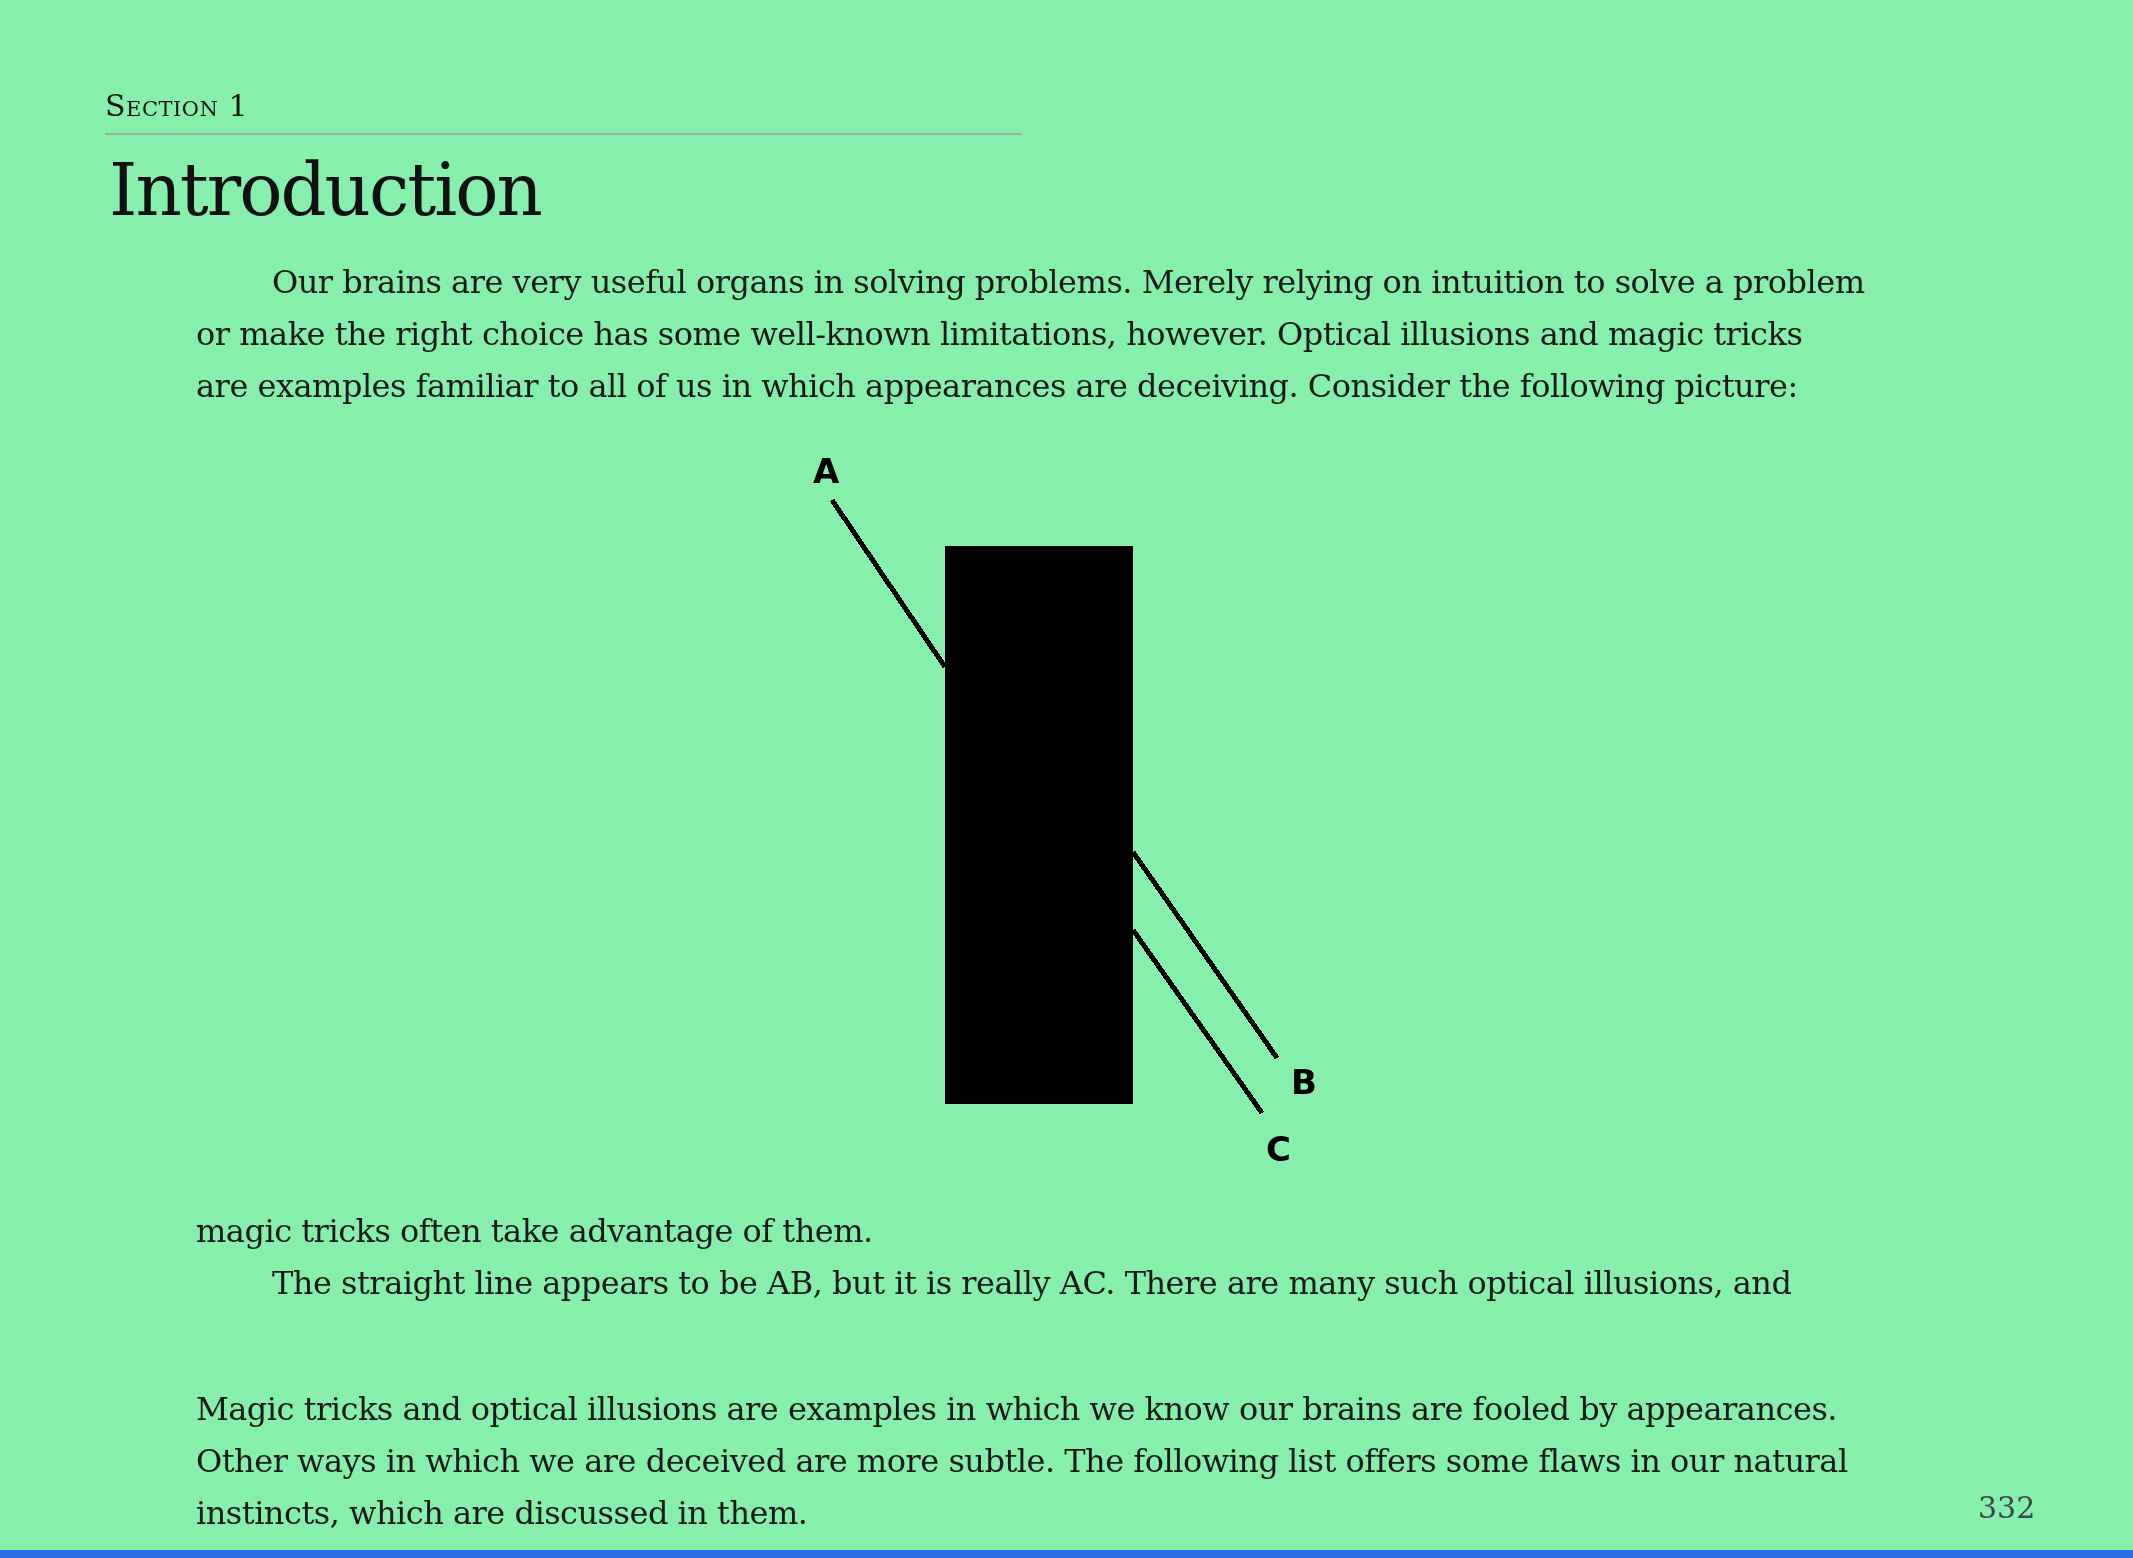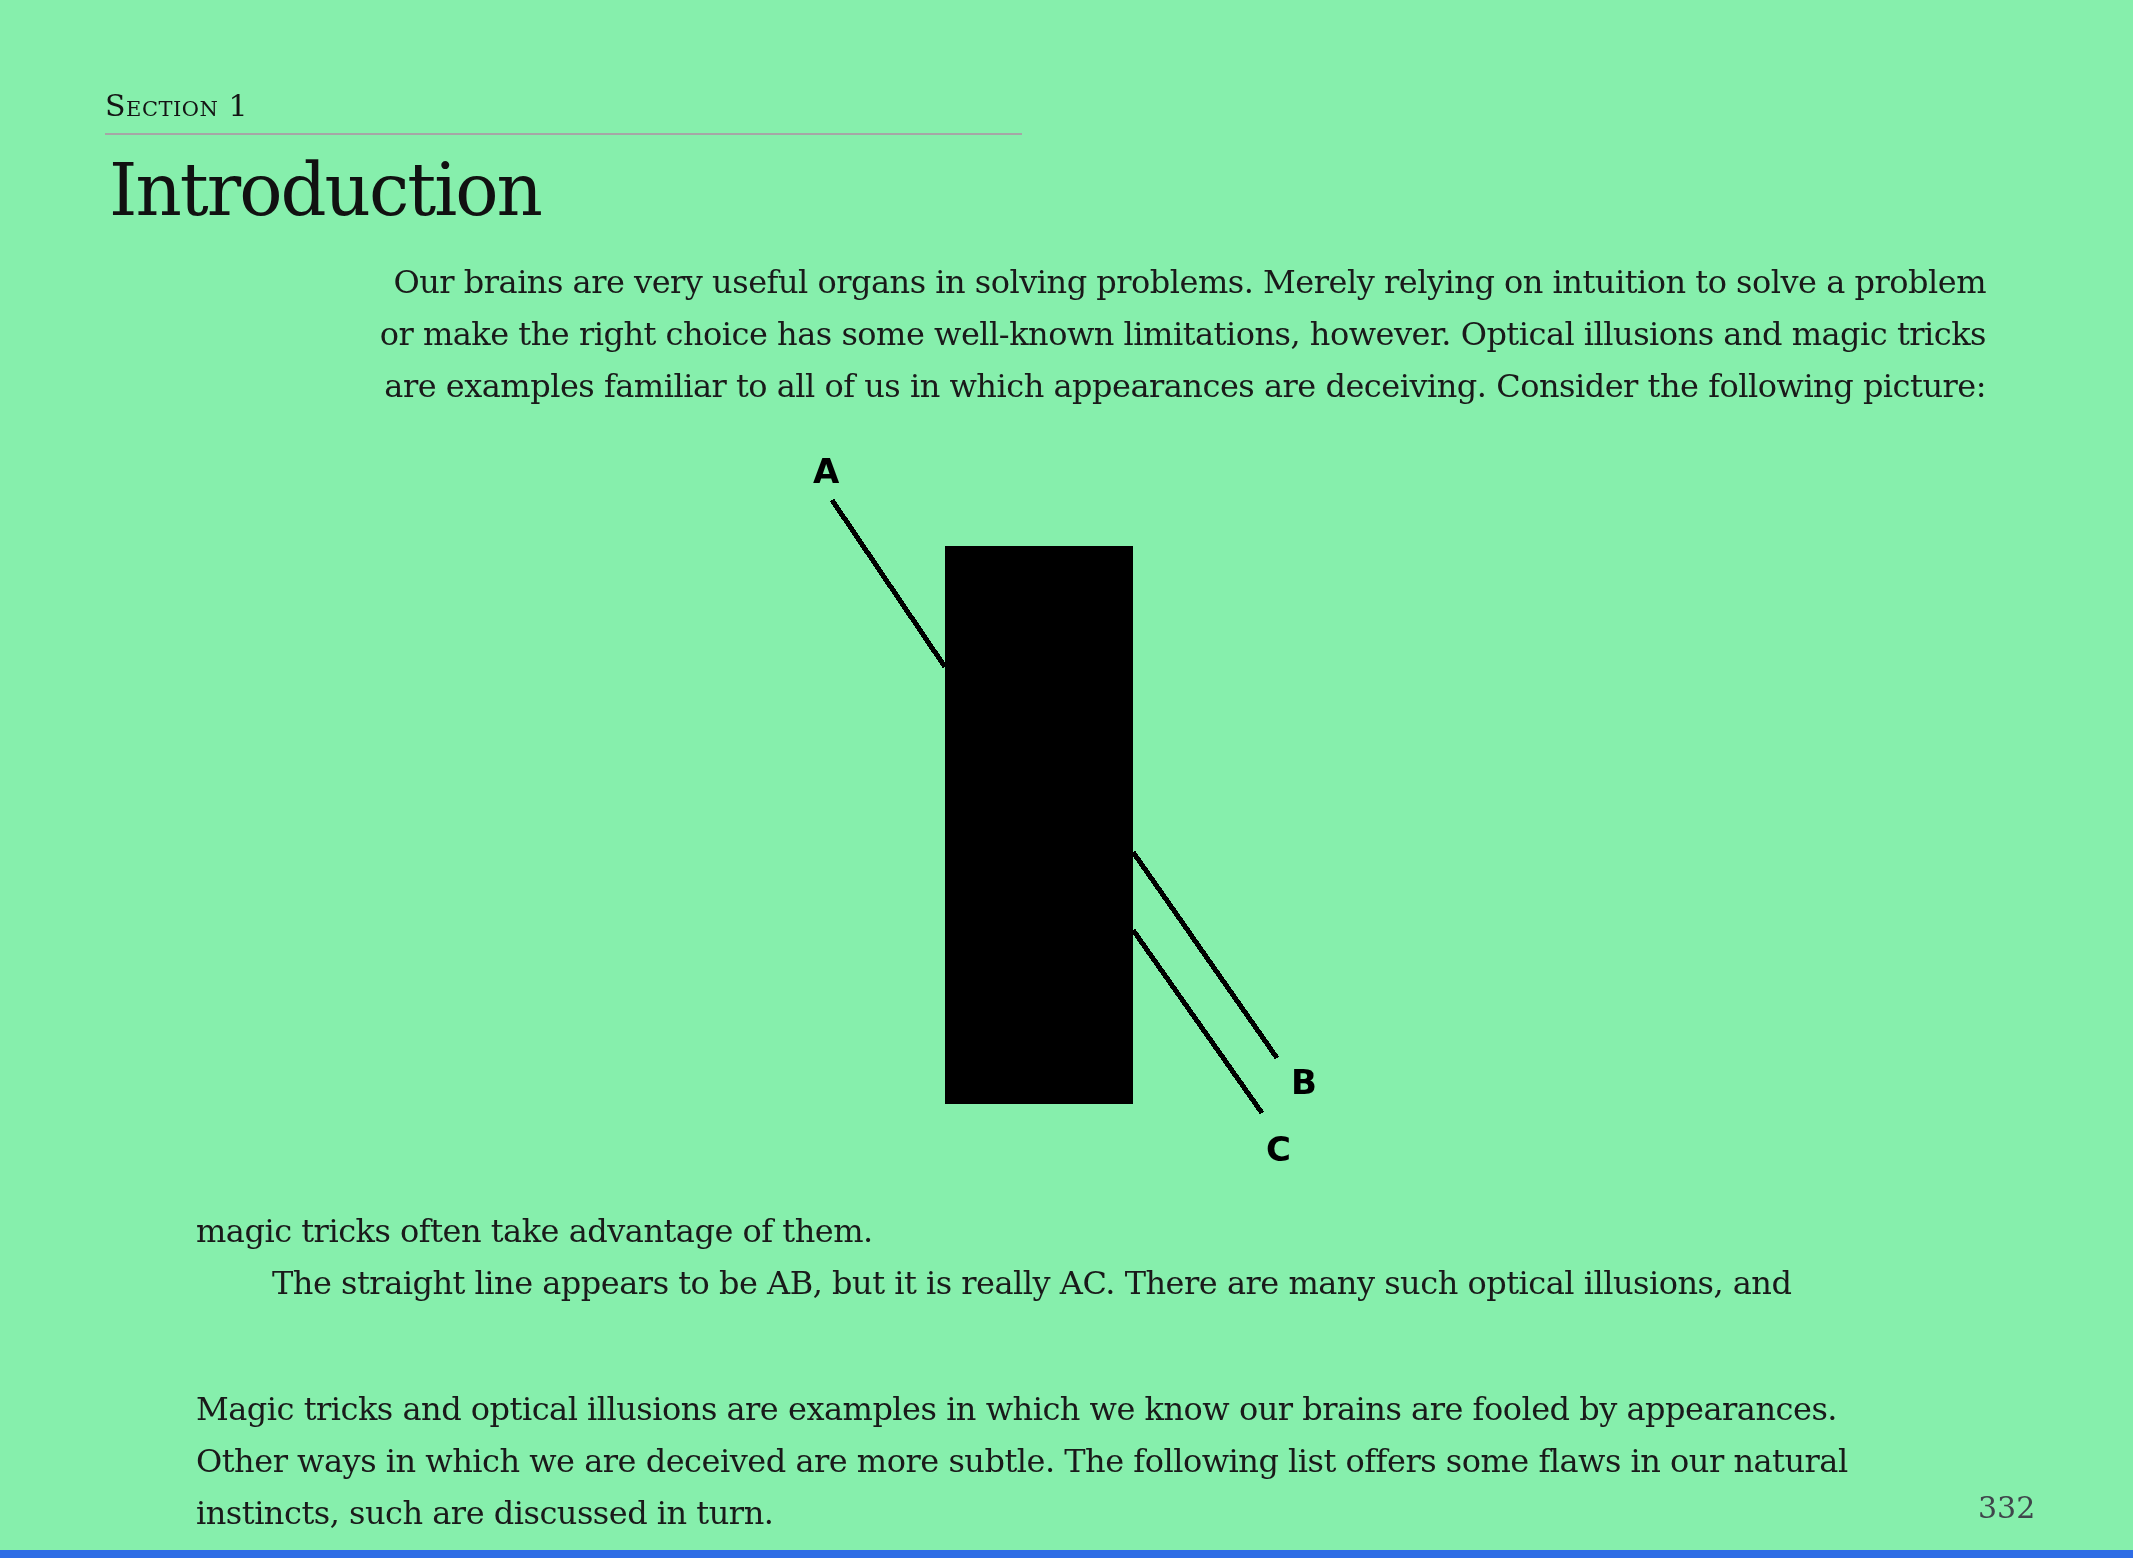--- a/index.html
+++ b/index.html
@@ -28,21 +28,21 @@
     color:#111111;
   }
   
   .para{
     position:absolute;left:196px;width:1790px;
     font-size:32px;line-height:52px;letter-spacing:-0.5px;
     color:#1a1a1a;
   }
   .tline{white-space:nowrap;}
   .tline.indent{padding-left:76px;}
-  .para-1{top:256px;text-align:right;}
+  .para-1{top:256px;}
   .para-2{top:1205px;}
   .para-3{top:1339px;margin-top:44px;}
   
   .figure{
     position:absolute;left:780px;top:440px;width:560px;height:740px;
   }
   .figure svg{position:absolute;left:0;top:0;}
   .fig-label{
     position:absolute;
     font-family:"DejaVu Sans","Liberation Sans",sans-serif;
@@ -92,19 +92,19 @@
   </div>
 
   <div class="para para-2">
     <div class="tline">magic tricks often take advantage of them.</div>
     <div class="tline indent">The straight line appears to be AB, but it is really AC. There are many such optical illusions, and</div>
   </div>
 
   <div class="para para-3">
     <div class="tline">Magic tricks and optical illusions are examples in which we know our brains are fooled by appearances.</div>
     <div class="tline">Other ways in which we are deceived are more subtle. The following list offers some flaws in our natural</div>
-    <div class="tline">instincts, such are discussed in turn.</div>
+    <div class="tline">instincts, which are discussed in them.</div>
   </div>
 
   <div class="page-number">332</div>
   <div class="bottom-bar" title="Introduction" style="background: rgb(46, 109, 229);"></div>
 
 </div>
 
 </body></html>

